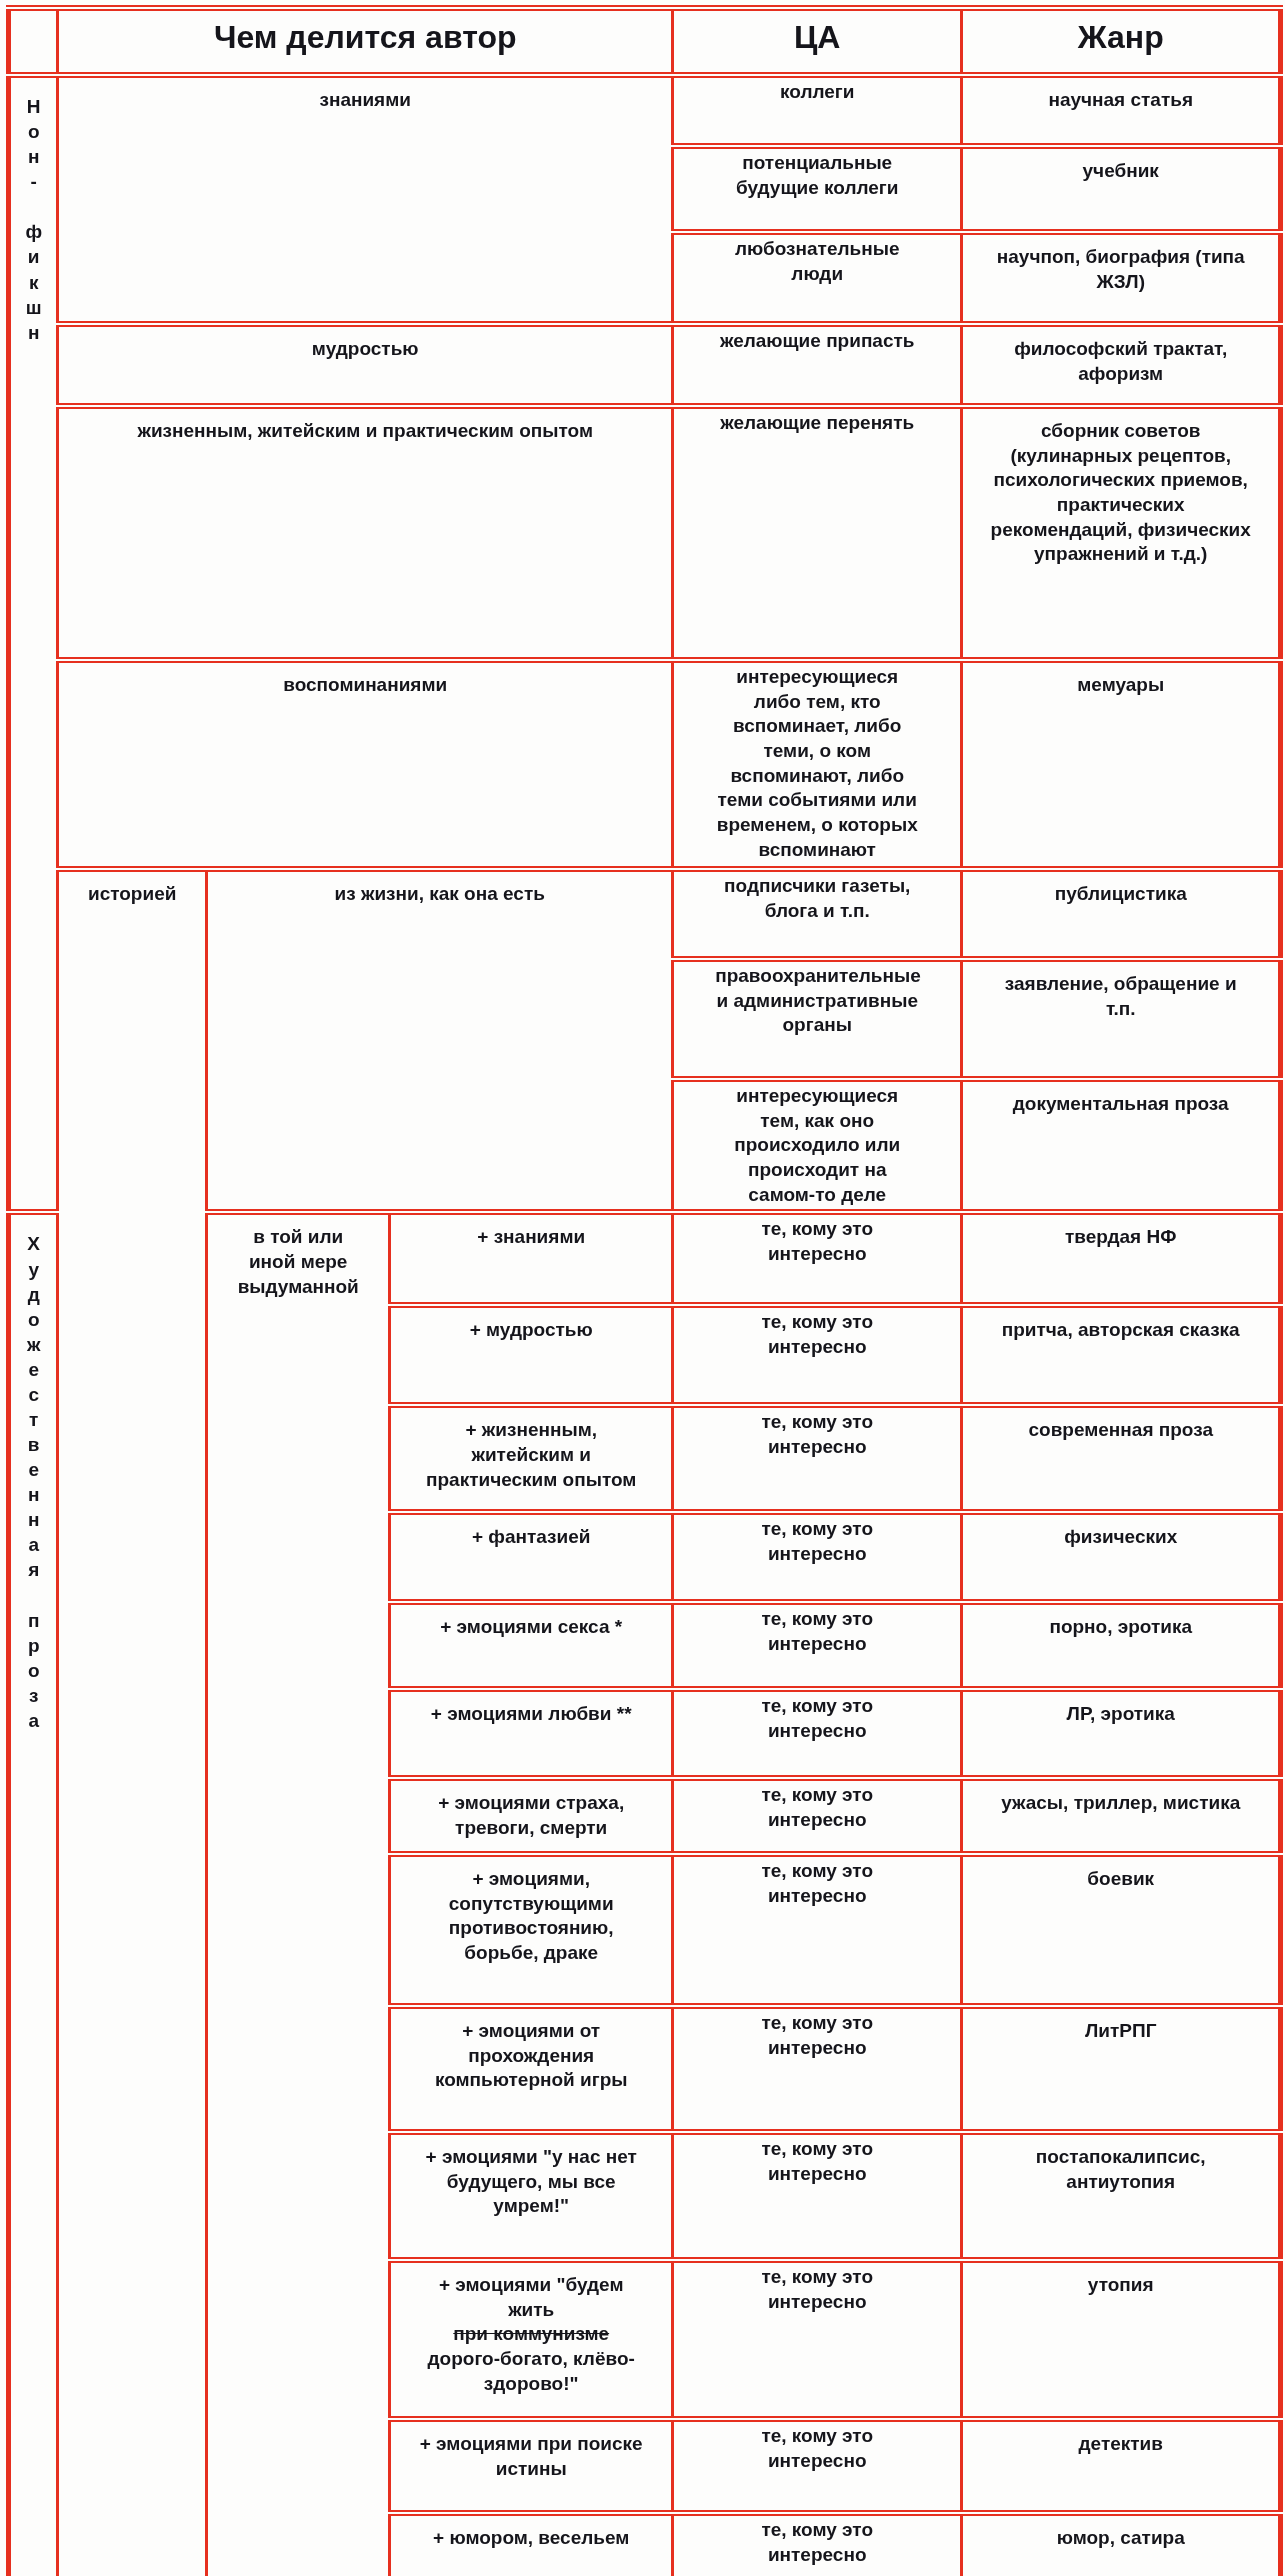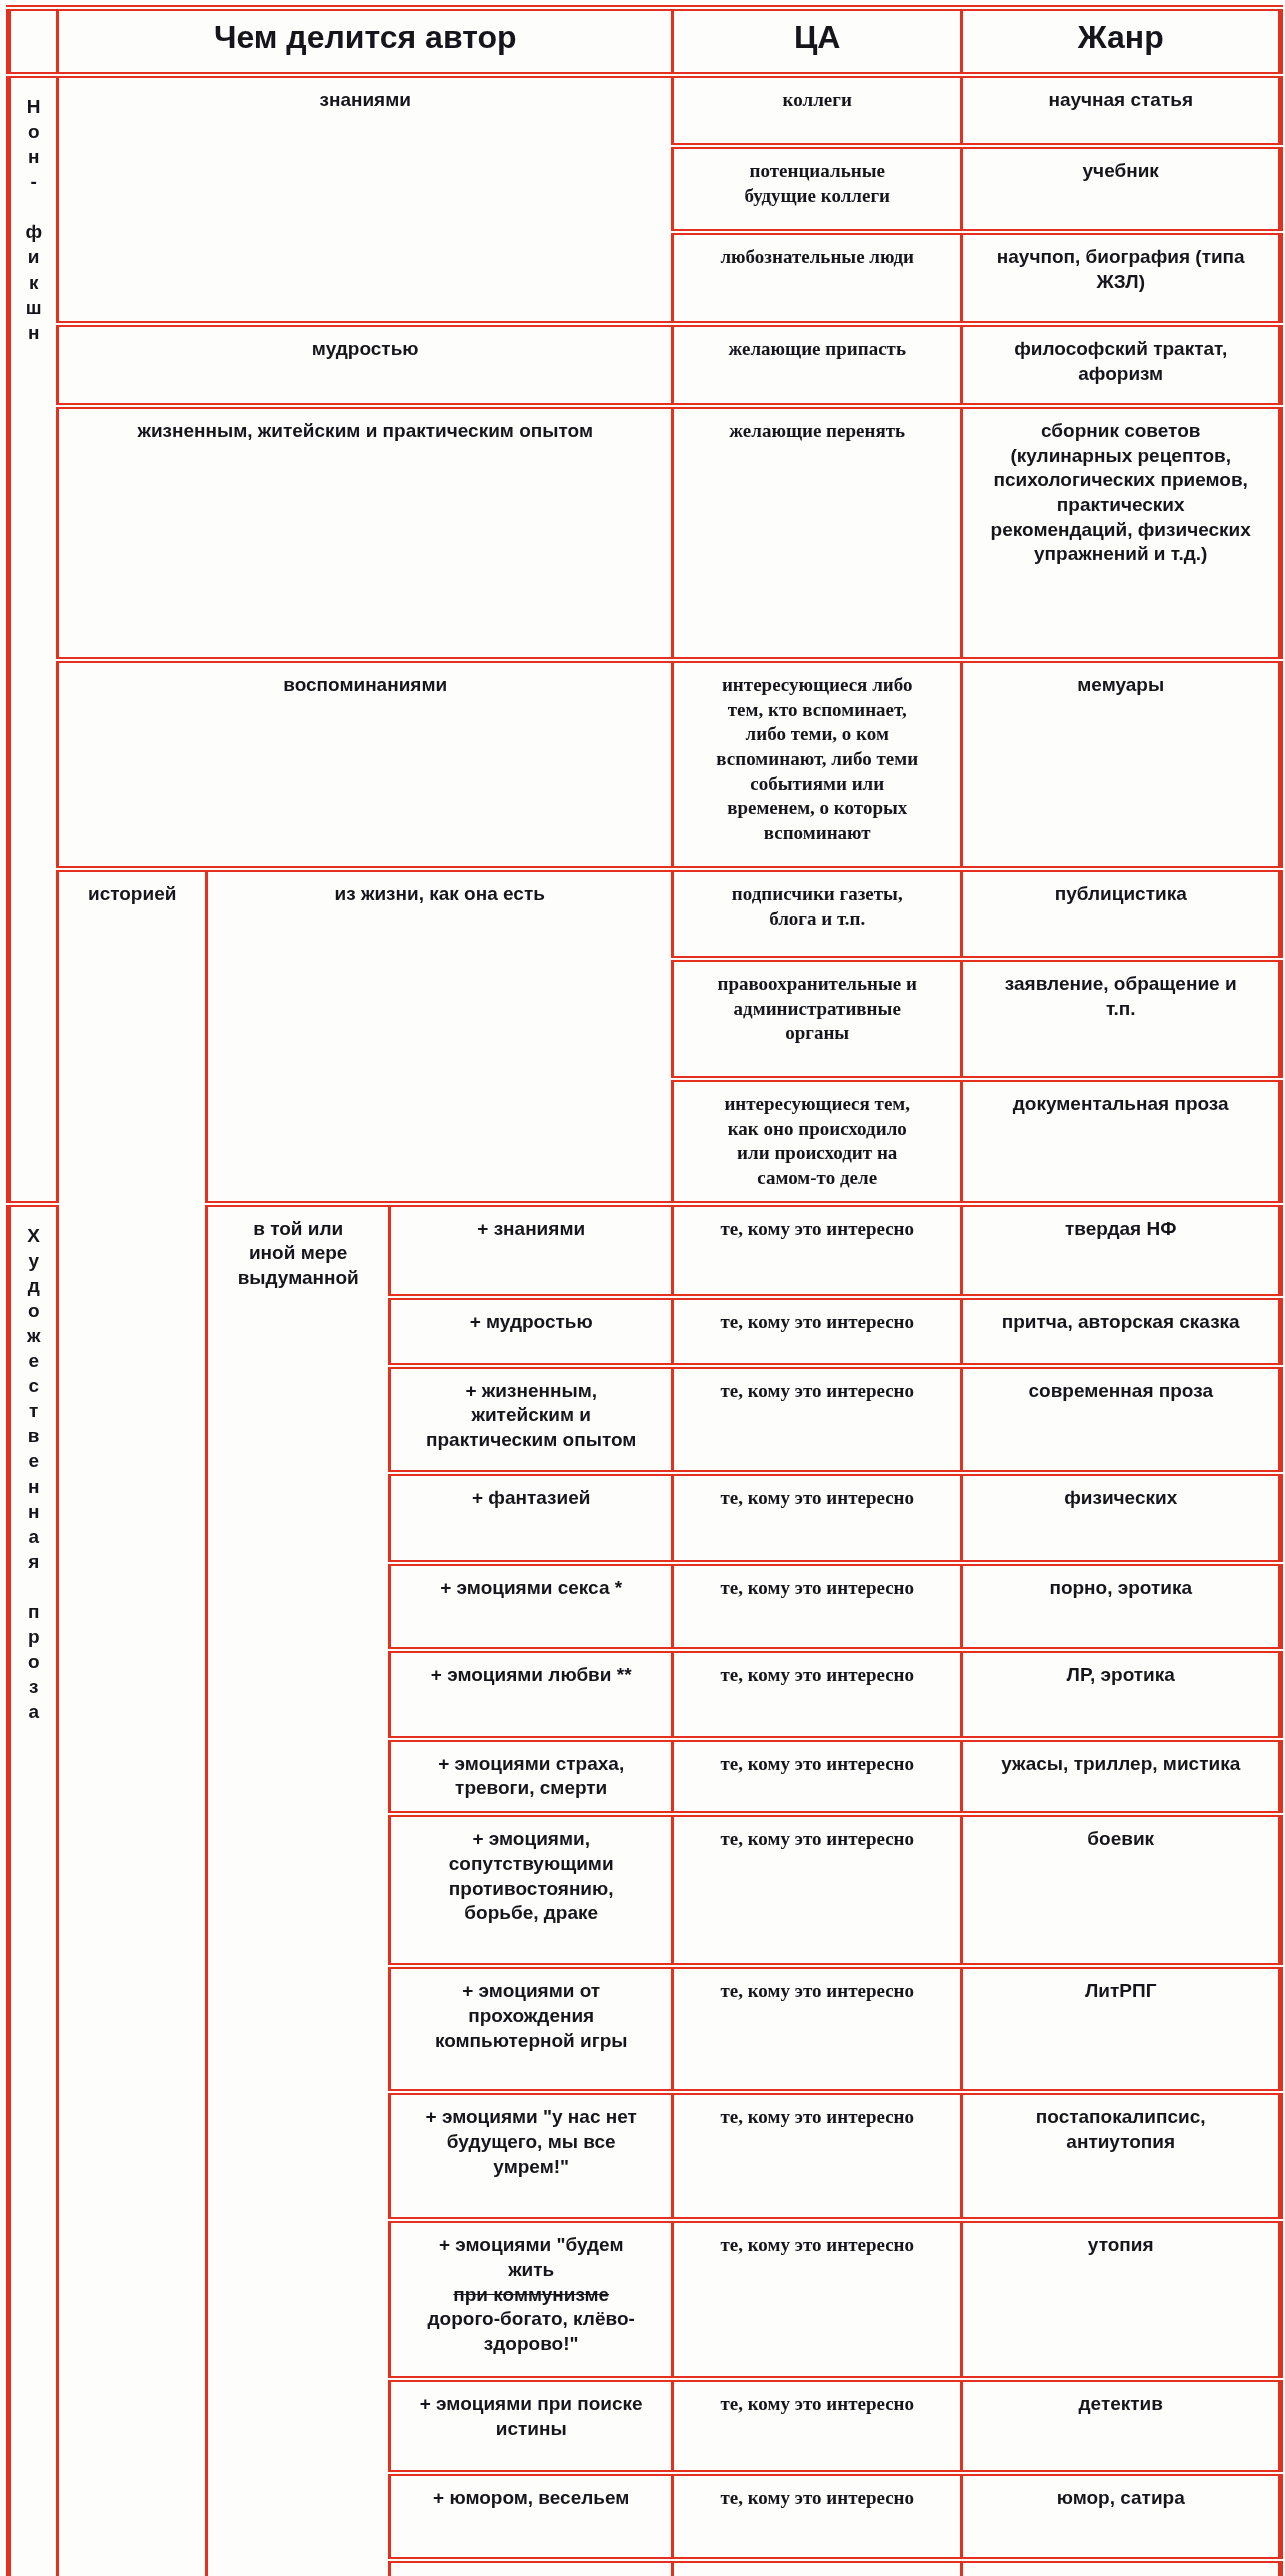--- a/index.html
+++ b/index.html
@@ -42,21 +42,21 @@
     font-size: 32px;
     line-height: 1.1;
     padding-top: 9px;
   }
   td.vlabel {
     white-space: pre-line;
     padding: 16px 2.5px;
     font-size: 19px;
     line-height: 1.32;
   }
-  td.aud { padding: 10px 41px; font-family: Liberation Serif, serif; }
+  td.aud { padding: 2px 41px; }
   td.share { padding: 10px 27.5px; }
   td.genre { padding: 10px 26px; }
   td.bigshare { padding: 10px 19px; }
   .blk { display: block; }
   .struck { display: block; text-decoration: line-through; }
 </style>
 </head>
 <body>
 
 <div class="page">
@@ -150,21 +150,21 @@
 п
 р
 о
 з
 а</td>
     <td rowspan="14">в той или иной мере выдуманной</td>
     <td class="share">+ знаниями</td>
     <td class="aud">те, кому это интересно</td>
     <td class="genre">твердая НФ</td>
   </tr>
-  <tr style="height:69px">
+  <tr style="height:100px">
     <td class="share">+ мудростью</td>
     <td class="aud">те, кому это интересно</td>
     <td class="genre">притча, авторская сказка</td>
   </tr>
   <tr style="height:107px">
     <td class="share">+ жизненным, житейским и практическим опытом</td>
     <td class="aud">те, кому это интересно</td>
     <td class="genre">современная проза</td>
   </tr>
   <tr style="height:90px">

